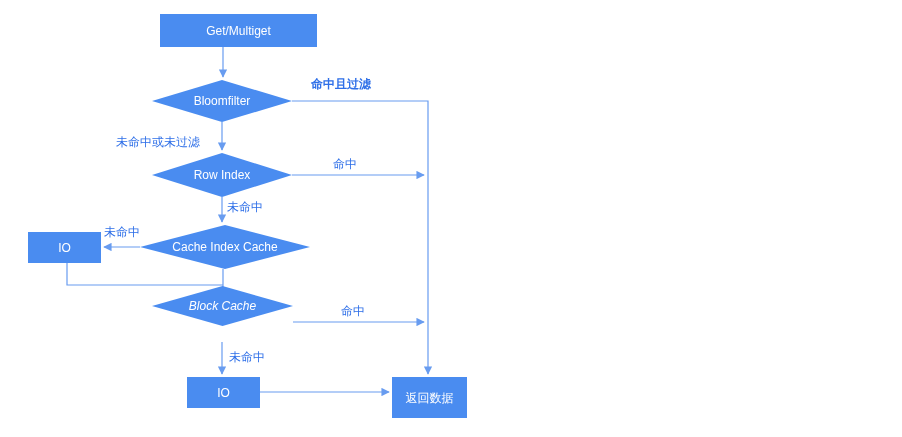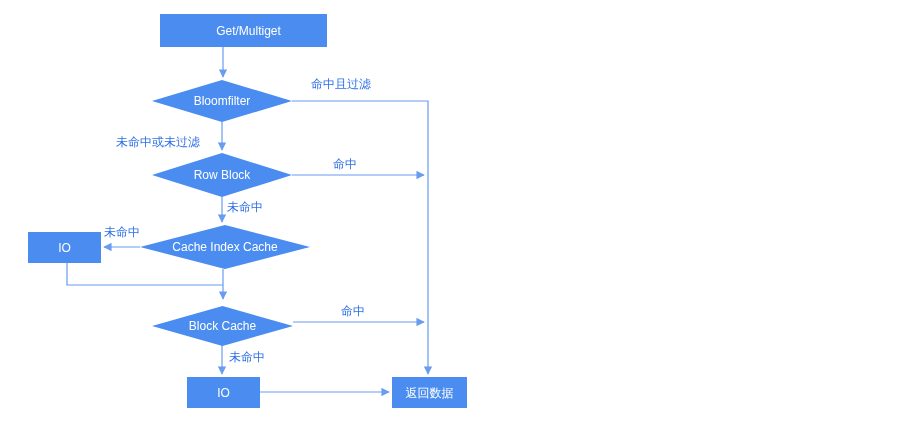--- a/index.html
+++ b/index.html
@@ -50,31 +50,31 @@
 
   .edge-label {
     position: absolute;
     color: var(--edge-label-text);
     font-size: 12px;
     line-height: 14px;
     white-space: nowrap;
   }
 
   
-  #node-get          { left: 160px; top: 14px;  width: 157px; height: 33px; padding-left: 10px; }
+  #node-get          { left: 160px; top: 14px;  width: 157px; height: 33px; }
   #node-bloomfilter  { left: 152px; top: 80px;  width: 140px; height: 42px; }
   #node-row-cache    { left: 152px; top: 153px; width: 140px; height: 44px; }
   #node-bic          { left: 140px; top: 225px; width: 170px; height: 44px; }
   #node-io-left      { left: 28px;  top: 232px; width: 73px;  height: 31px; }
-  #node-block-cache  { left: 152px; top: 306px; width: 141px; height: 40px; }
+  #node-block-cache  { left: 152px; top: 286px; width: 141px; height: 40px; font-style: italic; }
   #node-io-bottom    { left: 187px; top: 377px; width: 73px;  height: 31px; }
-  #node-return       { left: 392px; top: 377px; width: 75px;  height: 31px; }
+  #node-return       { left: 392px; top: 377px; width: 75px;  height: 41px; }
 
   
-  #label-bloom-hit   { left: 311px; top: 77px;  }
+  #label-bloom-hit   { left: 311px; top: 77px; font-weight: bold;  }
   #label-bloom-miss  { left: 116px; top: 135px; }
   #label-row-hit     { left: 333px; top: 157px; }
   #label-row-miss    { left: 227px; top: 200px; }
   #label-bic-miss    { left: 104px; top: 225px; }
   #label-block-hit   { left: 341px; top: 304px; }
   #label-block-miss  { left: 229px; top: 350px; }
 </style>
 </head>
 <body>
 
@@ -101,21 +101,21 @@
 
   <div class="node rect" id="node-get">
     <span>Get/Multiget</span>
   </div>
 
   <div class="node diamond" id="node-bloomfilter">
     <span>Bloomfilter</span>
   </div>
 
   <div class="node diamond" id="node-row-cache">
-    <span>Row Block</span>
+    <span>Row Index</span>
   </div>
 
   <div class="node diamond" id="node-bic">
     <span>Cache Index Cache</span>
   </div>
 
   <div class="node rect" id="node-io-left">
     <span>IO</span>
   </div>
 

